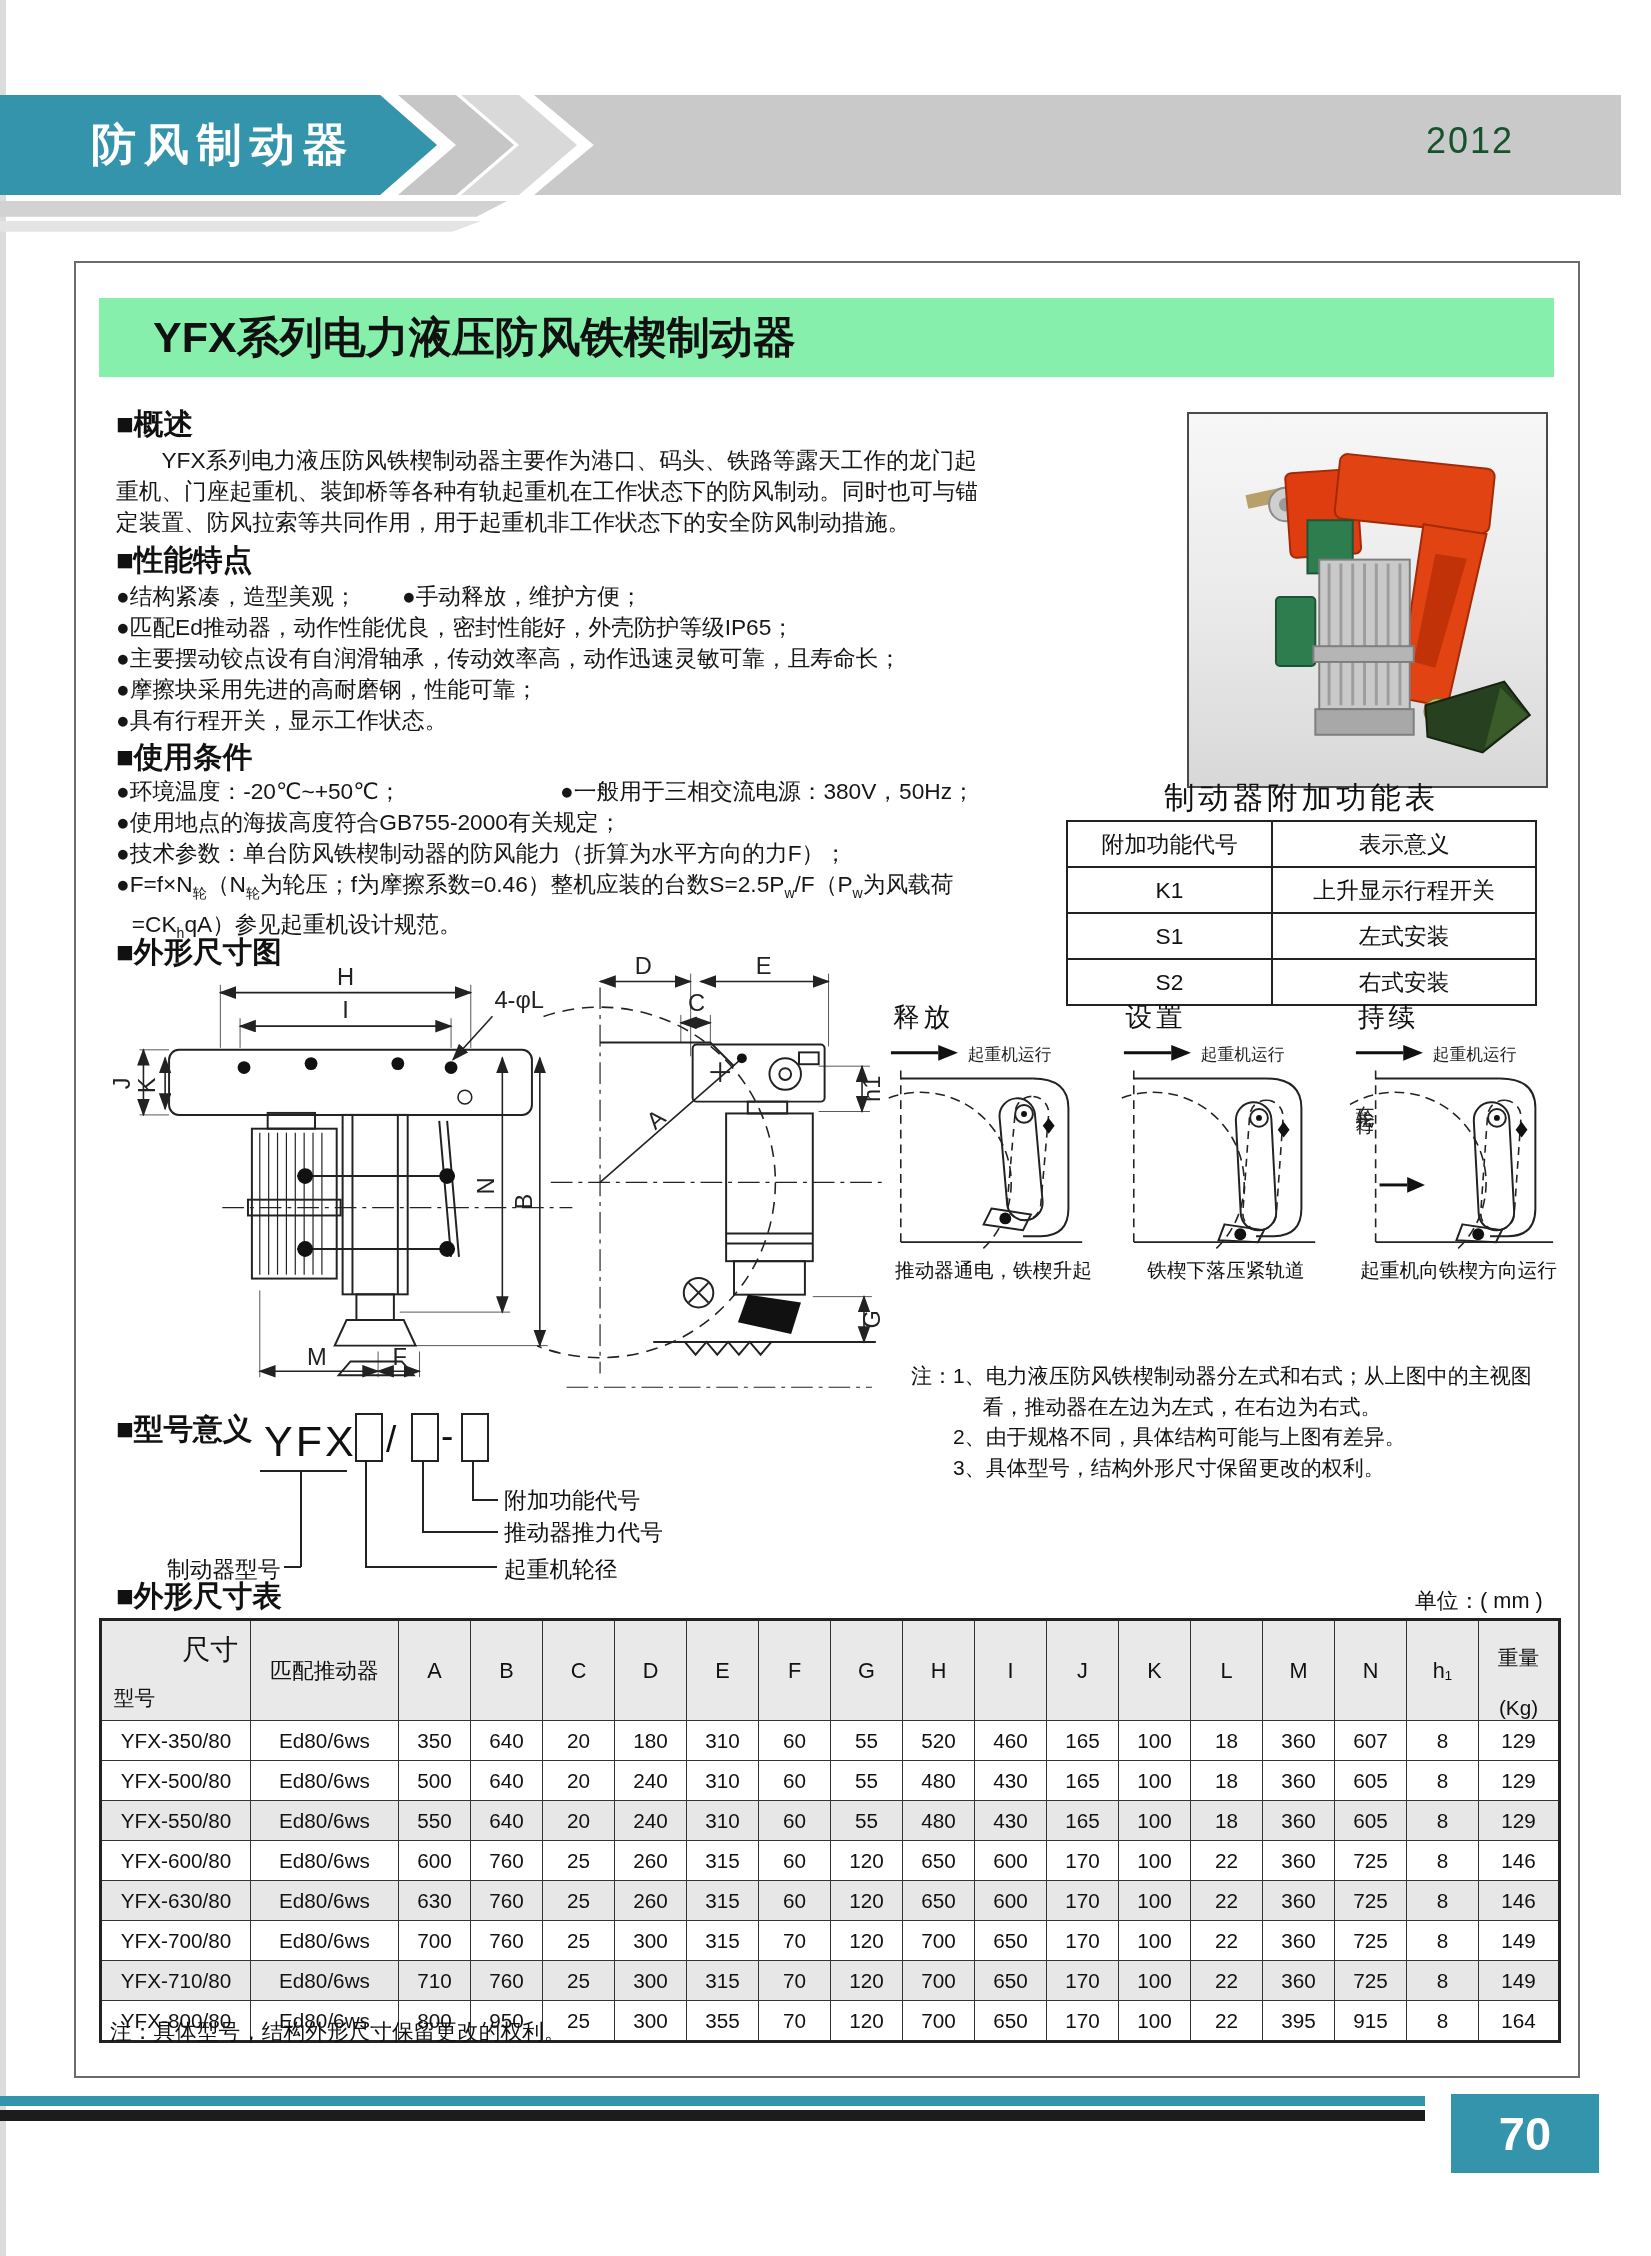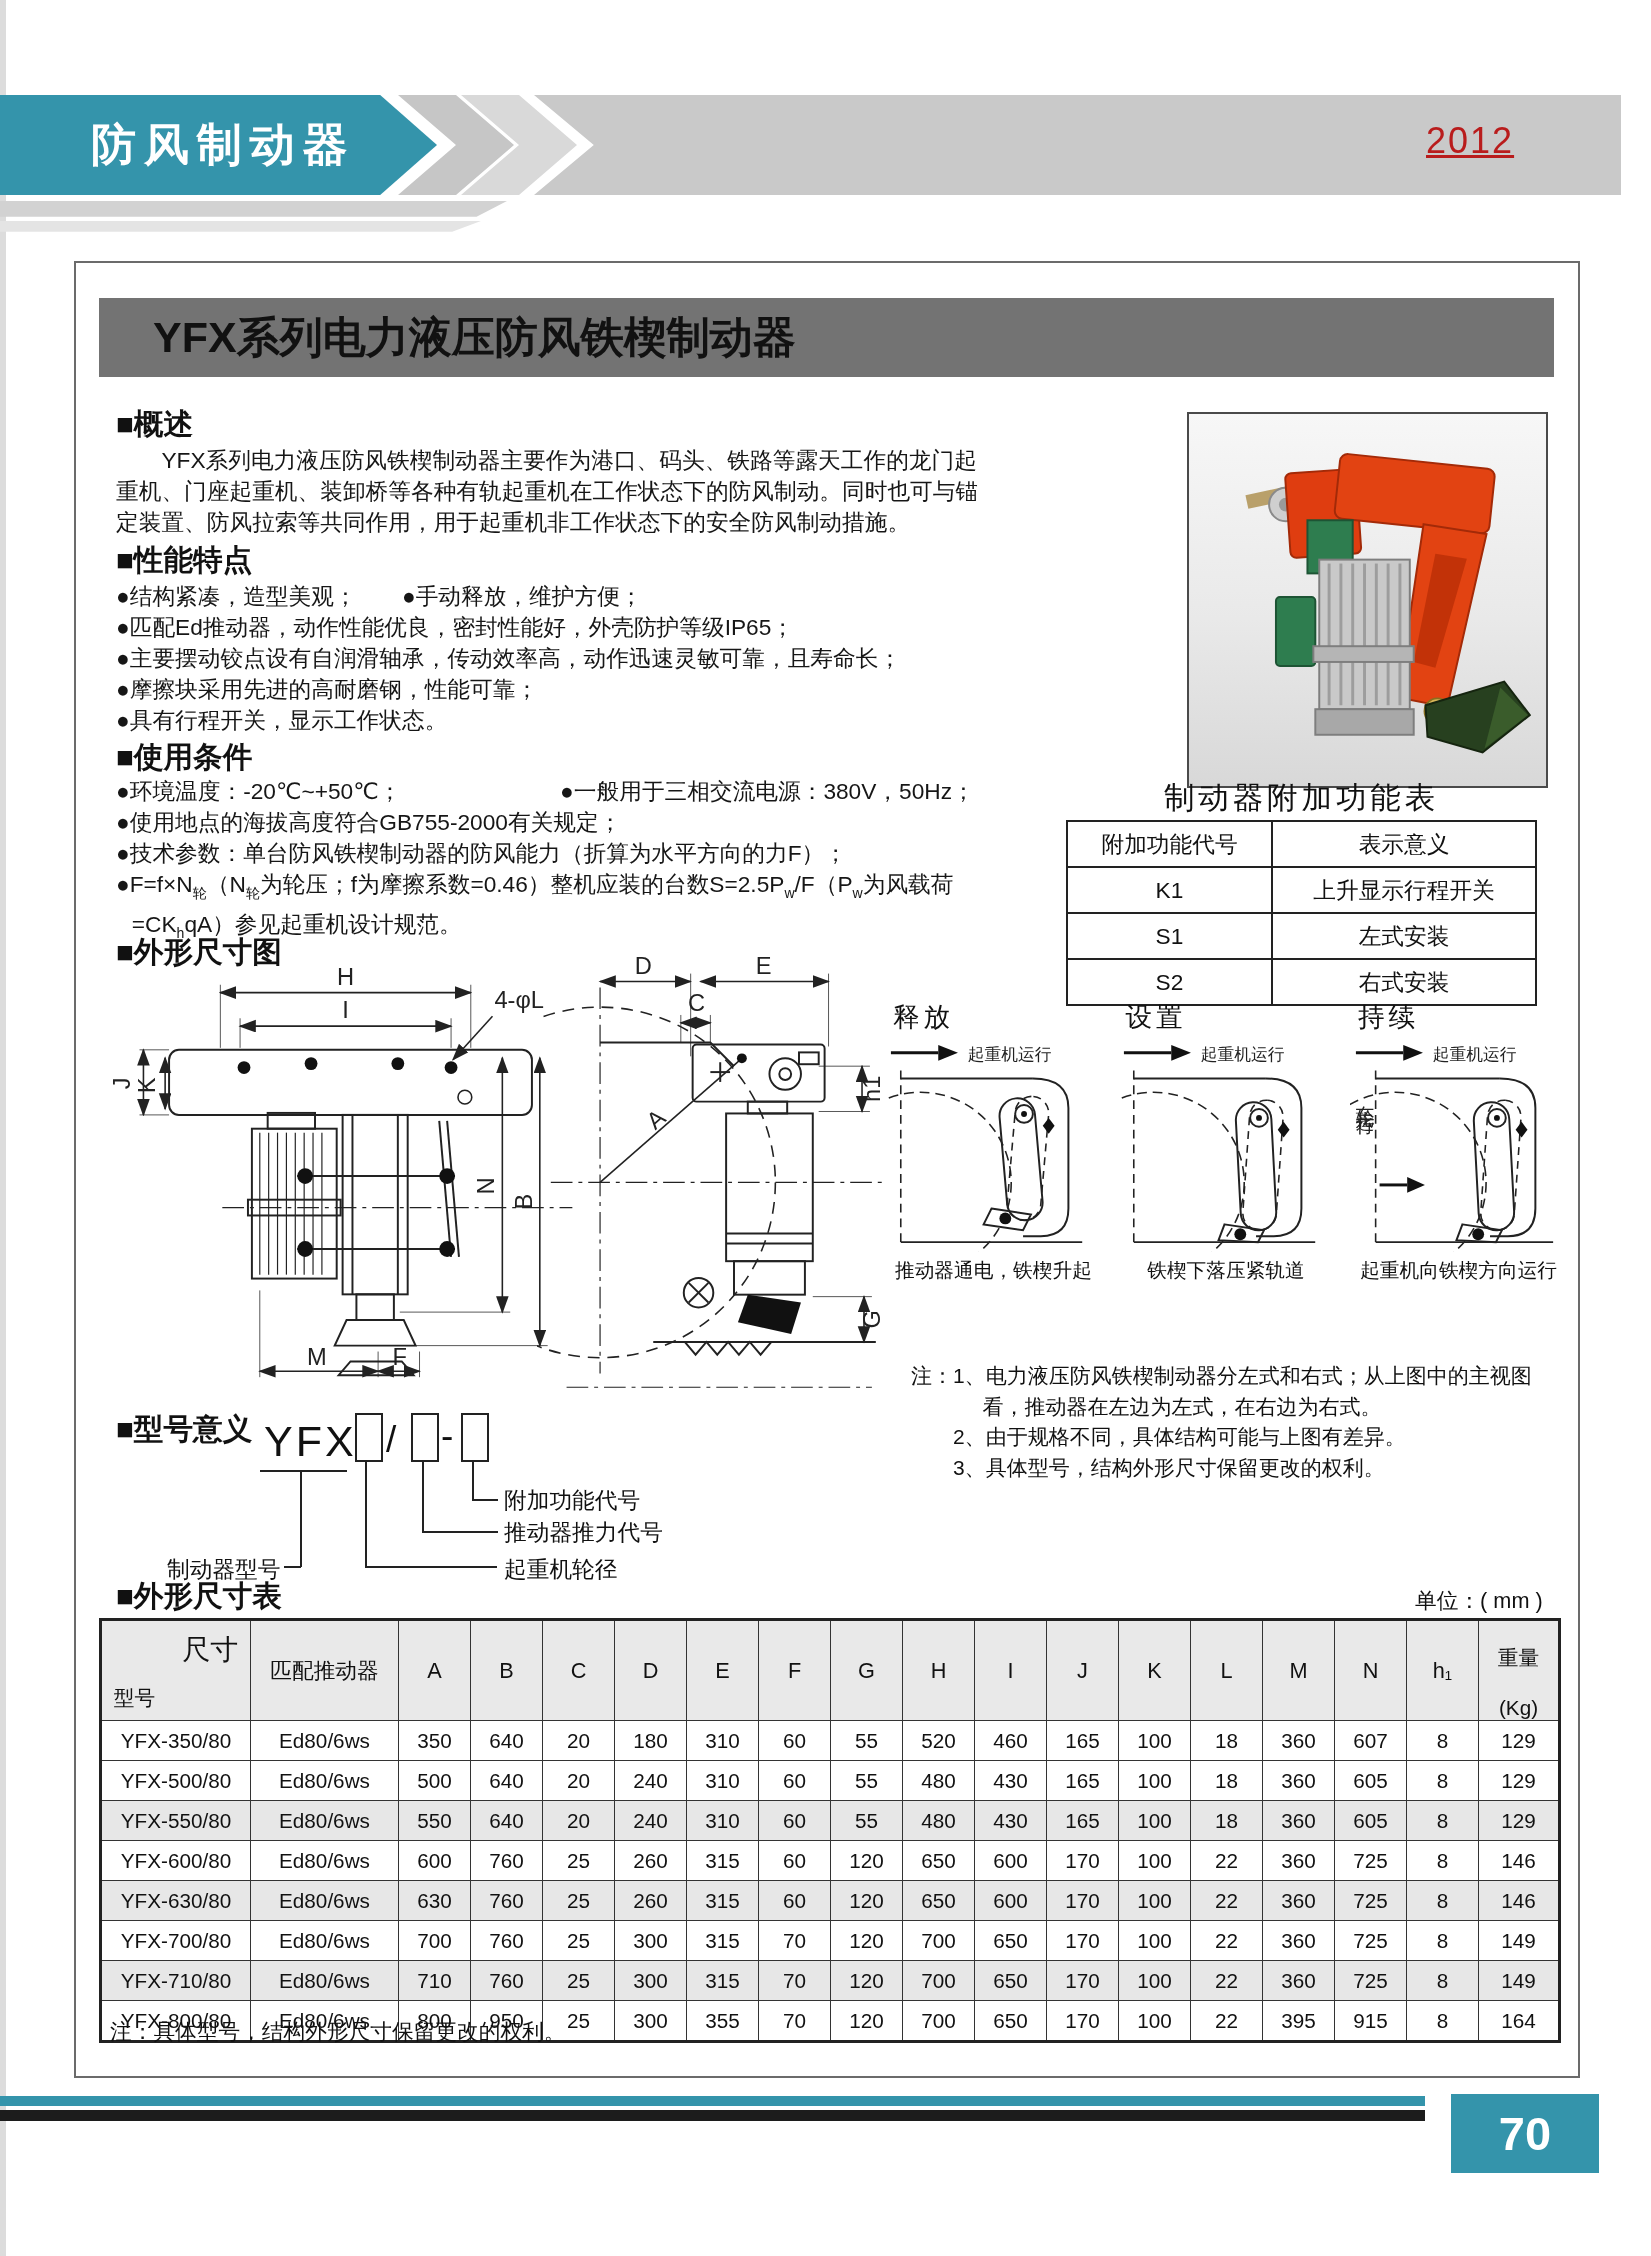--- a/index.html
+++ b/index.html
@@ -10,28 +10,28 @@
   .banner-teal{position:absolute;left:0;top:95px;width:437px;height:100px;background:#3494ab;
     clip-path:polygon(0 0,87% 0,100% 50%,87% 100%,0 100%);}
   .banner-teal span{display:block;padding-left:91px;line-height:100px;font-size:45px;font-weight:bold;
     color:#fff;letter-spacing:7.9px;}
   .chev{position:absolute;top:95px;height:100px;width:116px;
     clip-path:polygon(0 0,50% 0,100% 50%,50% 100%,0 100%,50% 50%);}
   .chev1{left:398px;background:#c6c6c6;}
   .chev2{left:461px;background:#d9d9d9;}
   .banner-gray{position:absolute;left:534px;top:95px;width:1087px;height:100px;background:#c9c9c9;
     clip-path:polygon(0 0,100% 0,100% 100%,0 100%,5.5% 50%);}
-  .year{position:absolute;left:1426px;top:120px;font-size:36px;color:#b91c1c;letter-spacing:2px;text-decoration:underline;}
+  .year{position:absolute;left:1426px;top:120px;font-size:36px;color:#14532d;letter-spacing:2px;}
   .deco1{position:absolute;left:0;top:201px;width:507px;height:15.8px;background:#d2d2d2;
     clip-path:polygon(0 0,100% 0,94% 100%,0 100%);}
   .deco2{position:absolute;left:0;top:221px;width:481px;height:10.8px;background:#e4e4e4;
     clip-path:polygon(0 0,100% 0,94% 100%,0 100%);}
   
   .mainbox{position:absolute;left:74px;top:261px;width:1502px;height:1813px;border:2px solid #6b6b6b;background:#fff;}
-  .titlebar{position:absolute;left:99px;top:298px;width:1455px;height:79px;background:#737373;}
+  .titlebar{position:absolute;left:99px;top:298px;width:1455px;height:79px;background:#86efac;}
   .titlebar span{display:block;padding-left:54px;line-height:79px;font-size:43px;font-weight:bold;color:#111;}
   .h2{position:absolute;font-size:29.6px;font-weight:bold;color:#111;}
   .body-text{position:absolute;font-size:22.7px;line-height:31px;color:#161616;}
   .para{text-indent:2em;}
   sub{font-size:62%;}
   
   .photo{position:absolute;left:1187px;top:412px;width:357px;height:372px;border:2px solid #4a4a4a;
     background:linear-gradient(180deg,#f7f7f7 0%,#e9e9e9 55%,#d8d8d8 100%);}
   .func-title{position:absolute;left:1066px;top:778px;width:471px;text-align:center;font-size:30.5px;color:#111;letter-spacing:3.9px;}
   .func-table{position:absolute;left:1066px;top:820px;width:471px;border-collapse:collapse;}

